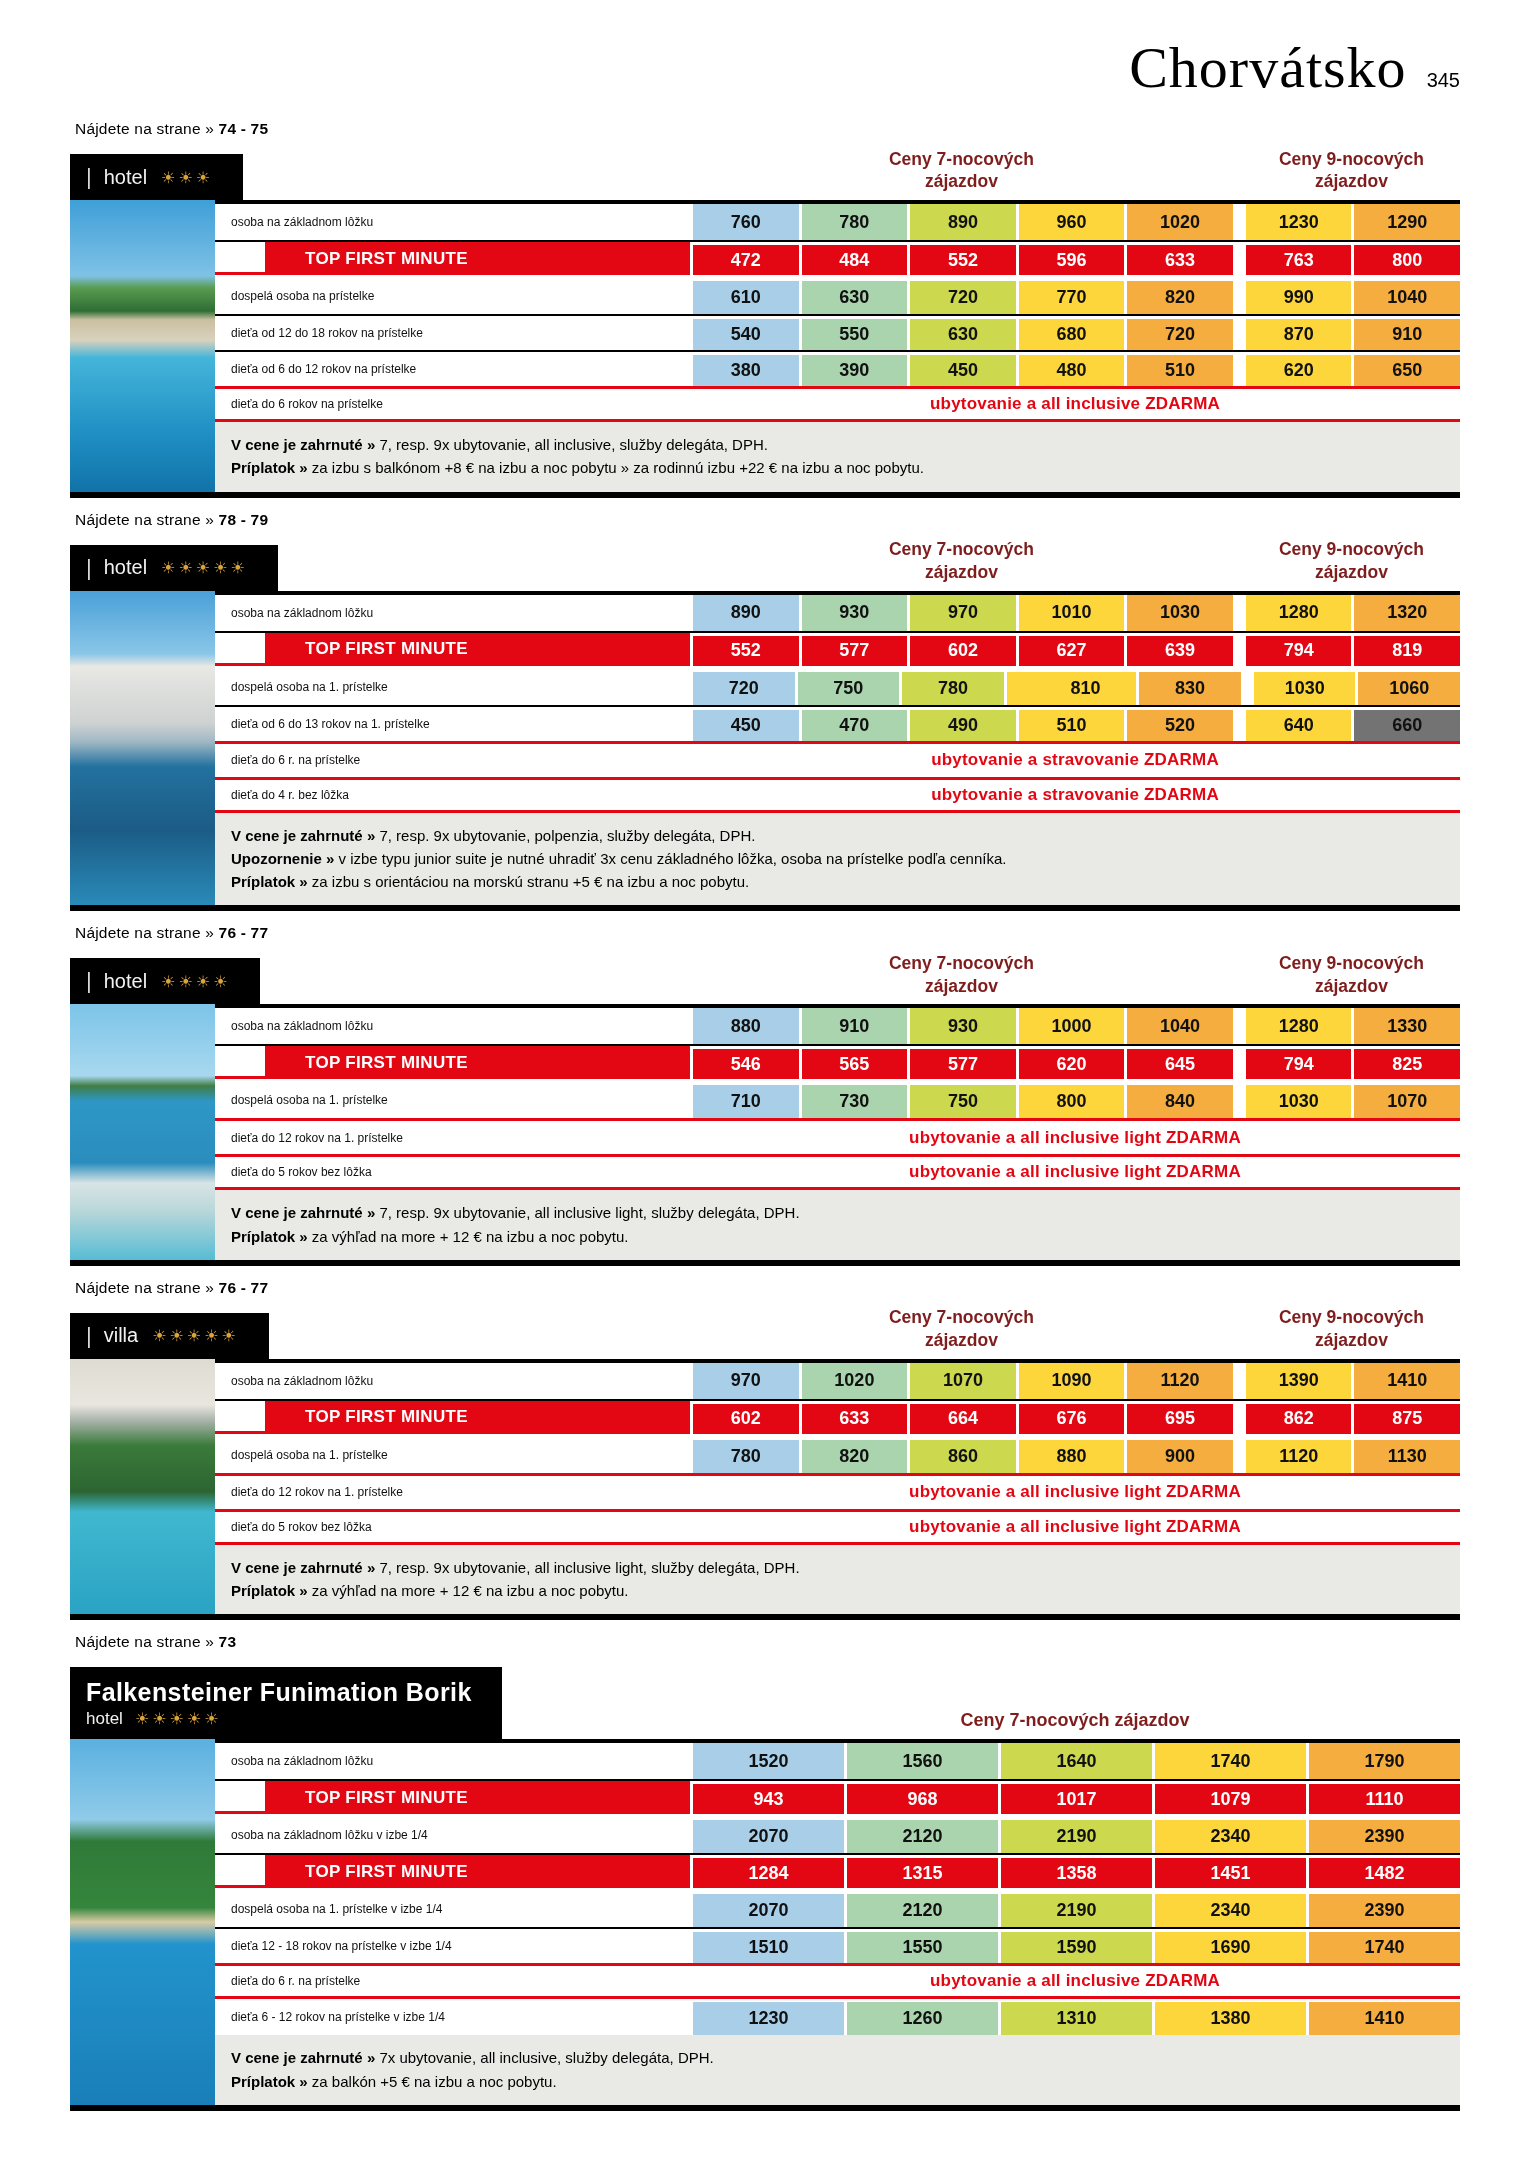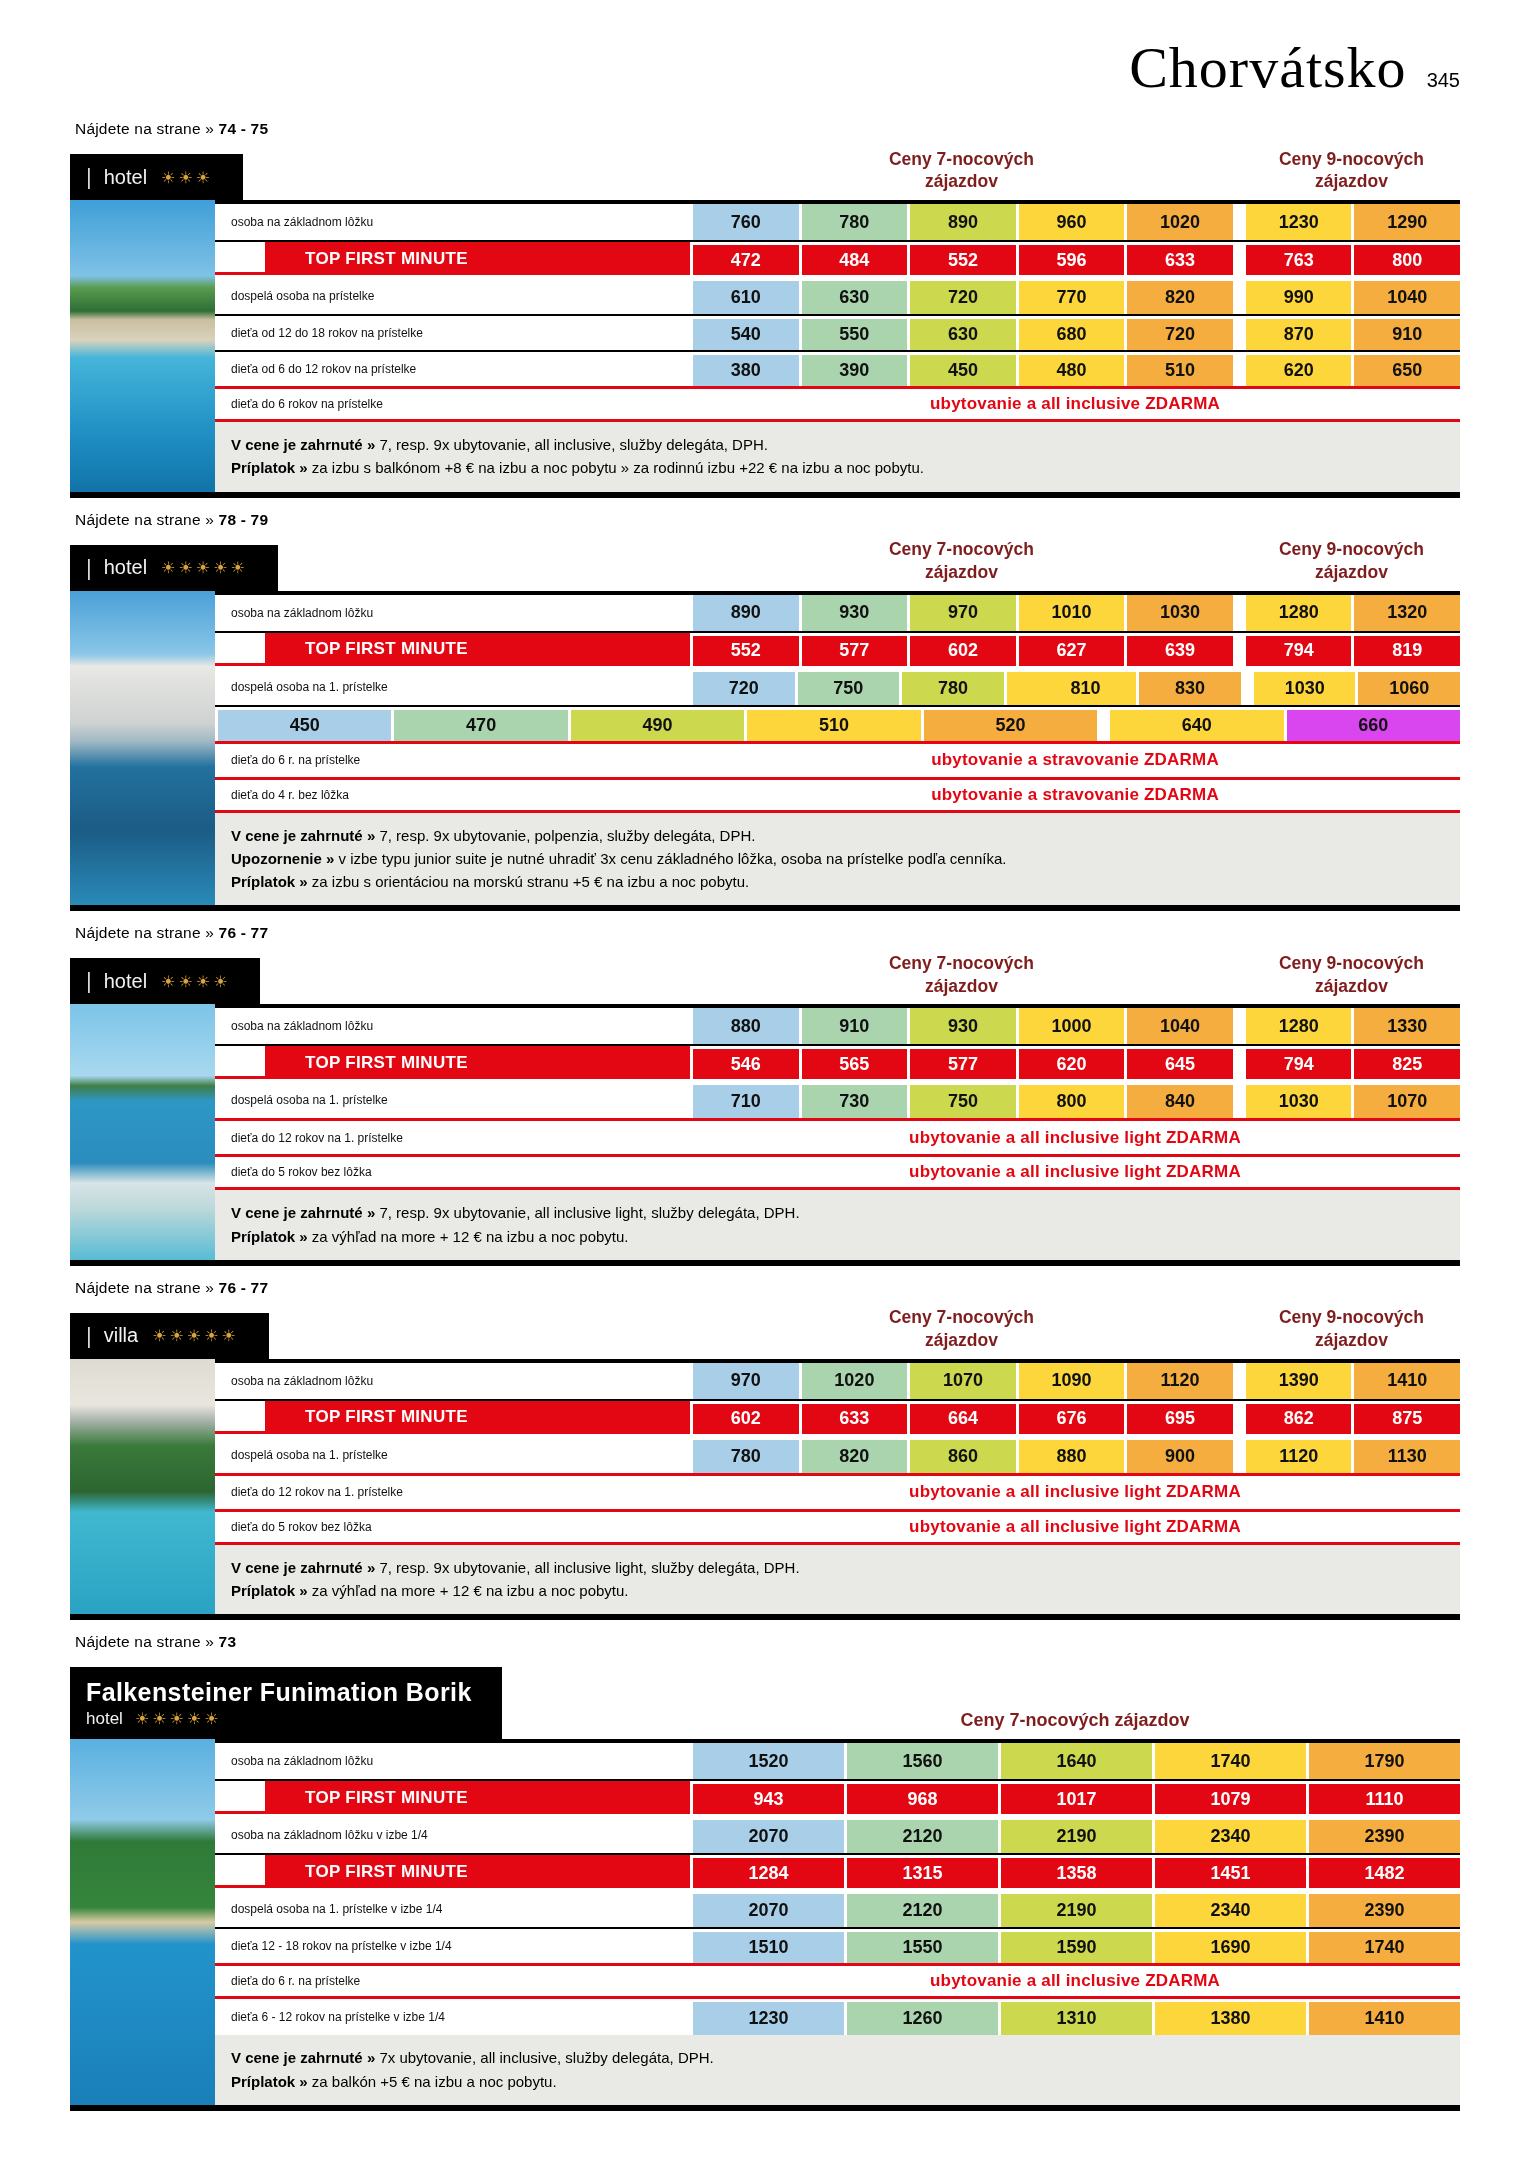--- a/index.html
+++ b/index.html
@@ -226,29 +226,30 @@
                 <div class="cell" style="background: rgb(169, 212, 173);">750</div>
                 <div class="cell" style="background: rgb(204, 216, 78);">780</div>
                 <div class="cell" style="background: rgb(253, 214, 60); padding-left: 28px;">810</div>
                 <div class="cell" style="background: rgb(244, 173, 62);">830</div>
                 <div class="gap"></div>
                 <div class="cell" style="background: rgb(253, 214, 60);">1030</div>
                 <div class="cell" style="background: rgb(244, 173, 62);">1060</div>
               </div>
             </div>
             <div class="row prow sep">
+              <div class="rlabel">dieťa od 6 do 13 rokov na 1. prístelke</div>
               <div class="cells">
                 <div class="cell" style="background: rgb(169, 207, 232);">450</div>
                 <div class="cell" style="background: rgb(169, 212, 173);">470</div>
                 <div class="cell" style="background: rgb(204, 216, 78);">490</div>
                 <div class="cell" style="background: rgb(253, 214, 60);">510</div>
                 <div class="cell" style="background: rgb(244, 173, 62);">520</div>
                 <div class="gap"></div>
                 <div class="cell" style="background: rgb(253, 214, 60);">640</div>
-                <div class="cell" style="background: #d946ef; text-align: right;">660</div>
+                <div class="cell" style="background: #737373; text-align: right;">660</div>
               </div>
             </div>
             <div class="row srow">
               <div class="rlabel">dieťa do 6 r. na prístelke</div>
               <div class="msg">ubytovanie a stravovanie ZDARMA</div>
             </div>
             <div class="row srow red-bottom">
               <div class="rlabel">dieťa do 4 r. bez lôžka</div>
               <div class="msg">ubytovanie a stravovanie ZDARMA</div>
             </div>

